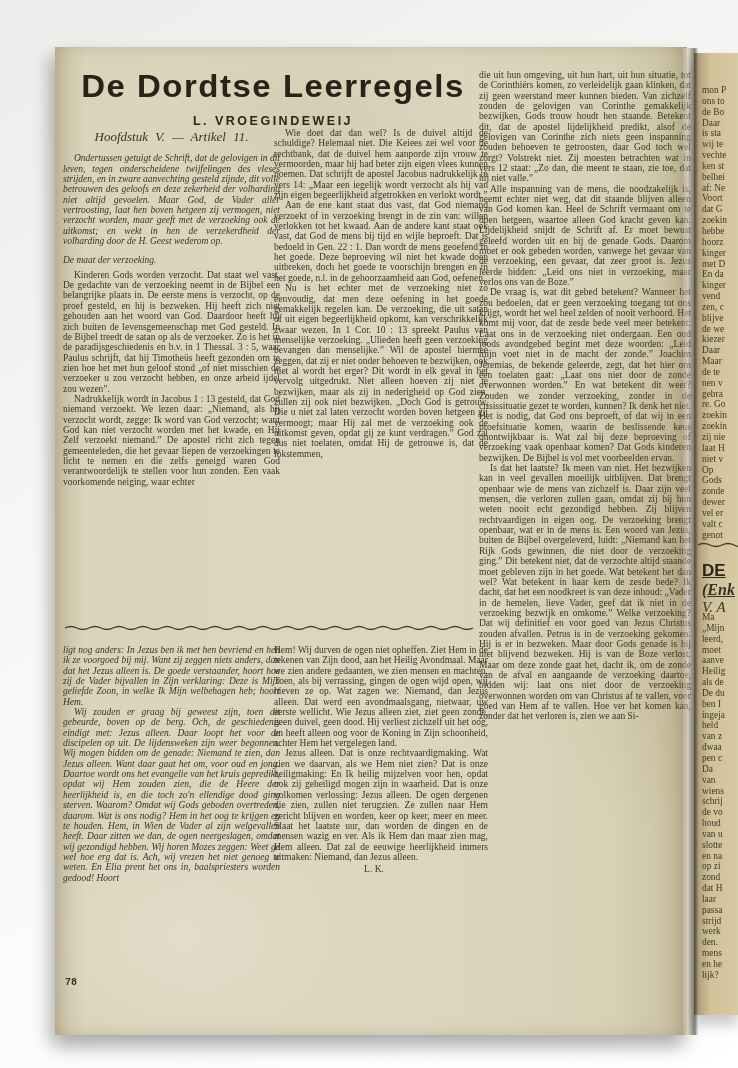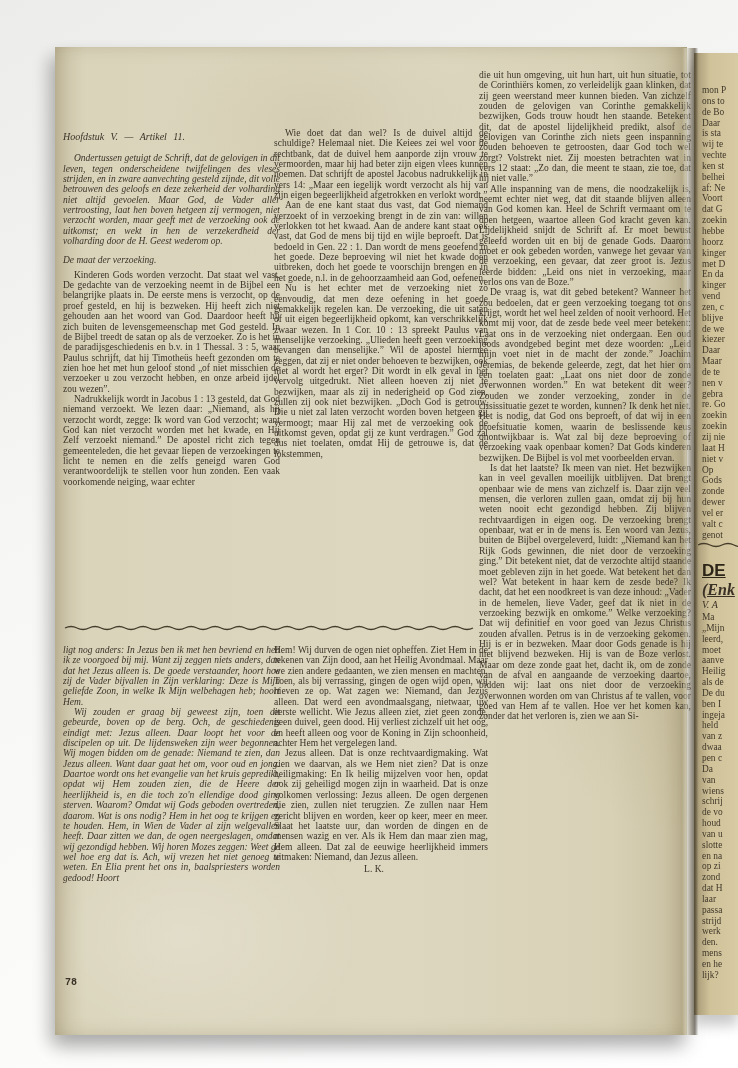--- a/index.html
+++ b/index.html
@@ -31,22 +31,22 @@
   .title-block{position:absolute;left:12px;top:20px;width:412px;text-align:center;}
   .title{font-family:"Liberation Sans",sans-serif;font-weight:800;font-size:33px;
     letter-spacing:1.5px;color:#292218;white-space:nowrap;transform:scaleY(.97);}
   .author{margin-top:9px;font-family:"Liberation Sans",sans-serif;font-weight:700;
     font-size:12.5px;letter-spacing:2.5px;color:#2d261b;}
 
   .col{position:absolute;font-size:9.5px;line-height:10.35px;color:#3b3328;
     text-align:justify;overflow:hidden;}
   .col p{margin:0;text-indent:11px;}
   .col p.noind{text-indent:0;}
-  .chapter{font-style:italic;text-align:left;text-indent:0!important;
-    font-size:10px;word-spacing:4px;margin-bottom:11px!important;}
+  .chapter{font-style:italic;text-align:center;text-indent:0!important;
+    font-size:13px;word-spacing:4px;margin-bottom:11px!important;}
   .subhead{font-style:italic;text-indent:0!important;margin:9px 0 4px 0!important;}
   .intro{font-style:italic;}
   .c1{left:8px;top:85px;width:217px;height:496px;}
   .c2{left:219px;top:81px;width:214px;height:500px;}
   .c3{left:424px;top:23px;width:212px;height:900px;}
   .bl{left:8px;top:598px;width:217px;height:330px;font-style:italic;}
   .bm{left:219px;top:598px;width:214px;height:330px;}
   .sig{text-align:center;text-indent:0!important;padding-right:14px;margin-top:2px!important;}
   .pagenum{position:absolute;left:10px;top:930px;font-family:Liberation Mono, monospace;
     font-weight:700;font-size:10px;color:#3a3227;}
@@ -54,32 +54,36 @@
 
   
   .pre{white-space:pre-line;}
   .np-top{position:absolute;left:8px;top:32px;width:62px;font-size:9.4px;
     line-height:10.85px;color:#40382a;}
   .np-divider{position:absolute;left:4px;top:488px;width:46px;height:8px;}
   .np-heading{position:absolute;left:8px;top:508px;font-family:"Liberation Sans",sans-serif;
     font-weight:800;font-size:17px;color:#2d2517;text-decoration:underline;}
   .np-sub{position:absolute;left:8px;top:528px;font-style:italic;font-weight:700;
     font-size:16px;color:#3b3226;text-decoration:underline;}
-  .np-byline{position:absolute;left:8px;top:546px;font-style:italic;font-size:10px;color:#3b3226;}
+  .np-byline{position:absolute;left:8px;top:546px;font-style:italic;font-size:15px;color:#3b3226;}
   .np-bottom{position:absolute;left:8px;top:559px;width:62px;font-size:9.4px;
     line-height:10.85px;color:#40382a;}
   svg.wave{display:block;}
 </style>
 </head>
 <body>
 
 <div class="canvas">
 
   <div class="page-left">
 
+    <div class="title-block">
+      <div class="title">De Dordtse Leerregels</div>
+      <div class="author">L. VROEGINDEWEIJ</div>
+    </div>
 
     <div class="col c1">
       <p class="chapter">Hoofdstuk V. — Artikel 11.</p>
       <p class="intro">Ondertussen getuigt de Schrift, dat de gelovigen in dit leven, tegen onderscheidene twijfelingen des vleses strijden, en in zware aanvechting gesteld zijnde, dit volle betrouwen des geloofs en deze zekerheid der volharding niet altijd gevoelen. Maar God, de Vader aller vertroosting, laat hen boven hetgeen zij vermogen, niet verzocht worden, maar geeft met de verzoeking ook de uitkomst; en wekt in hen de verzekerdheid der volharding door de H. Geest wederom op.</p>
       <p class="subhead">De maat der verzoeking.</p>
       <p>Kinderen Gods worden verzocht. Dat staat wel vast. De gedachte van de verzoeking neemt in de Bijbel een belangrijke plaats in. De eerste mens is verzocht, op de proef gesteld, en hij is bezweken. Hij heeft zich niet gehouden aan het woord van God. Daardoor heeft hij zich buiten de levensgemeenschap met God gesteld. In de Bijbel treedt de satan op als de verzoeker. Zo is het in de paradijsgeschiedenis en b.v. in 1 Thessal. 3 : 5, waar Paulus schrijft, dat hij Timotheüs heeft gezonden om te zien hoe het met hun geloof stond „of niet misschien de verzoeker u zou verzocht hebben, en onze arbeid ijdel zou wezen”.</p>
       <p>Nadrukkelijk wordt in Jacobus 1 : 13 gesteld, dat God niemand verzoekt. We lezen daar: „Niemand, als hij verzocht wordt, zegge: Ik word van God verzocht; want God kan niet verzocht worden met het kwade, en Hij Zelf verzoekt niemand.” De apostel richt zich tegen gemeenteleden, die het gevaar liepen de verzoekingen te licht te nemen en die zelfs geneigd waren God verantwoordelijk te stellen voor hun zonden. Een vaak voorkomende neiging, waar echter</p>
     </div>
 
     <div class="col c2">

